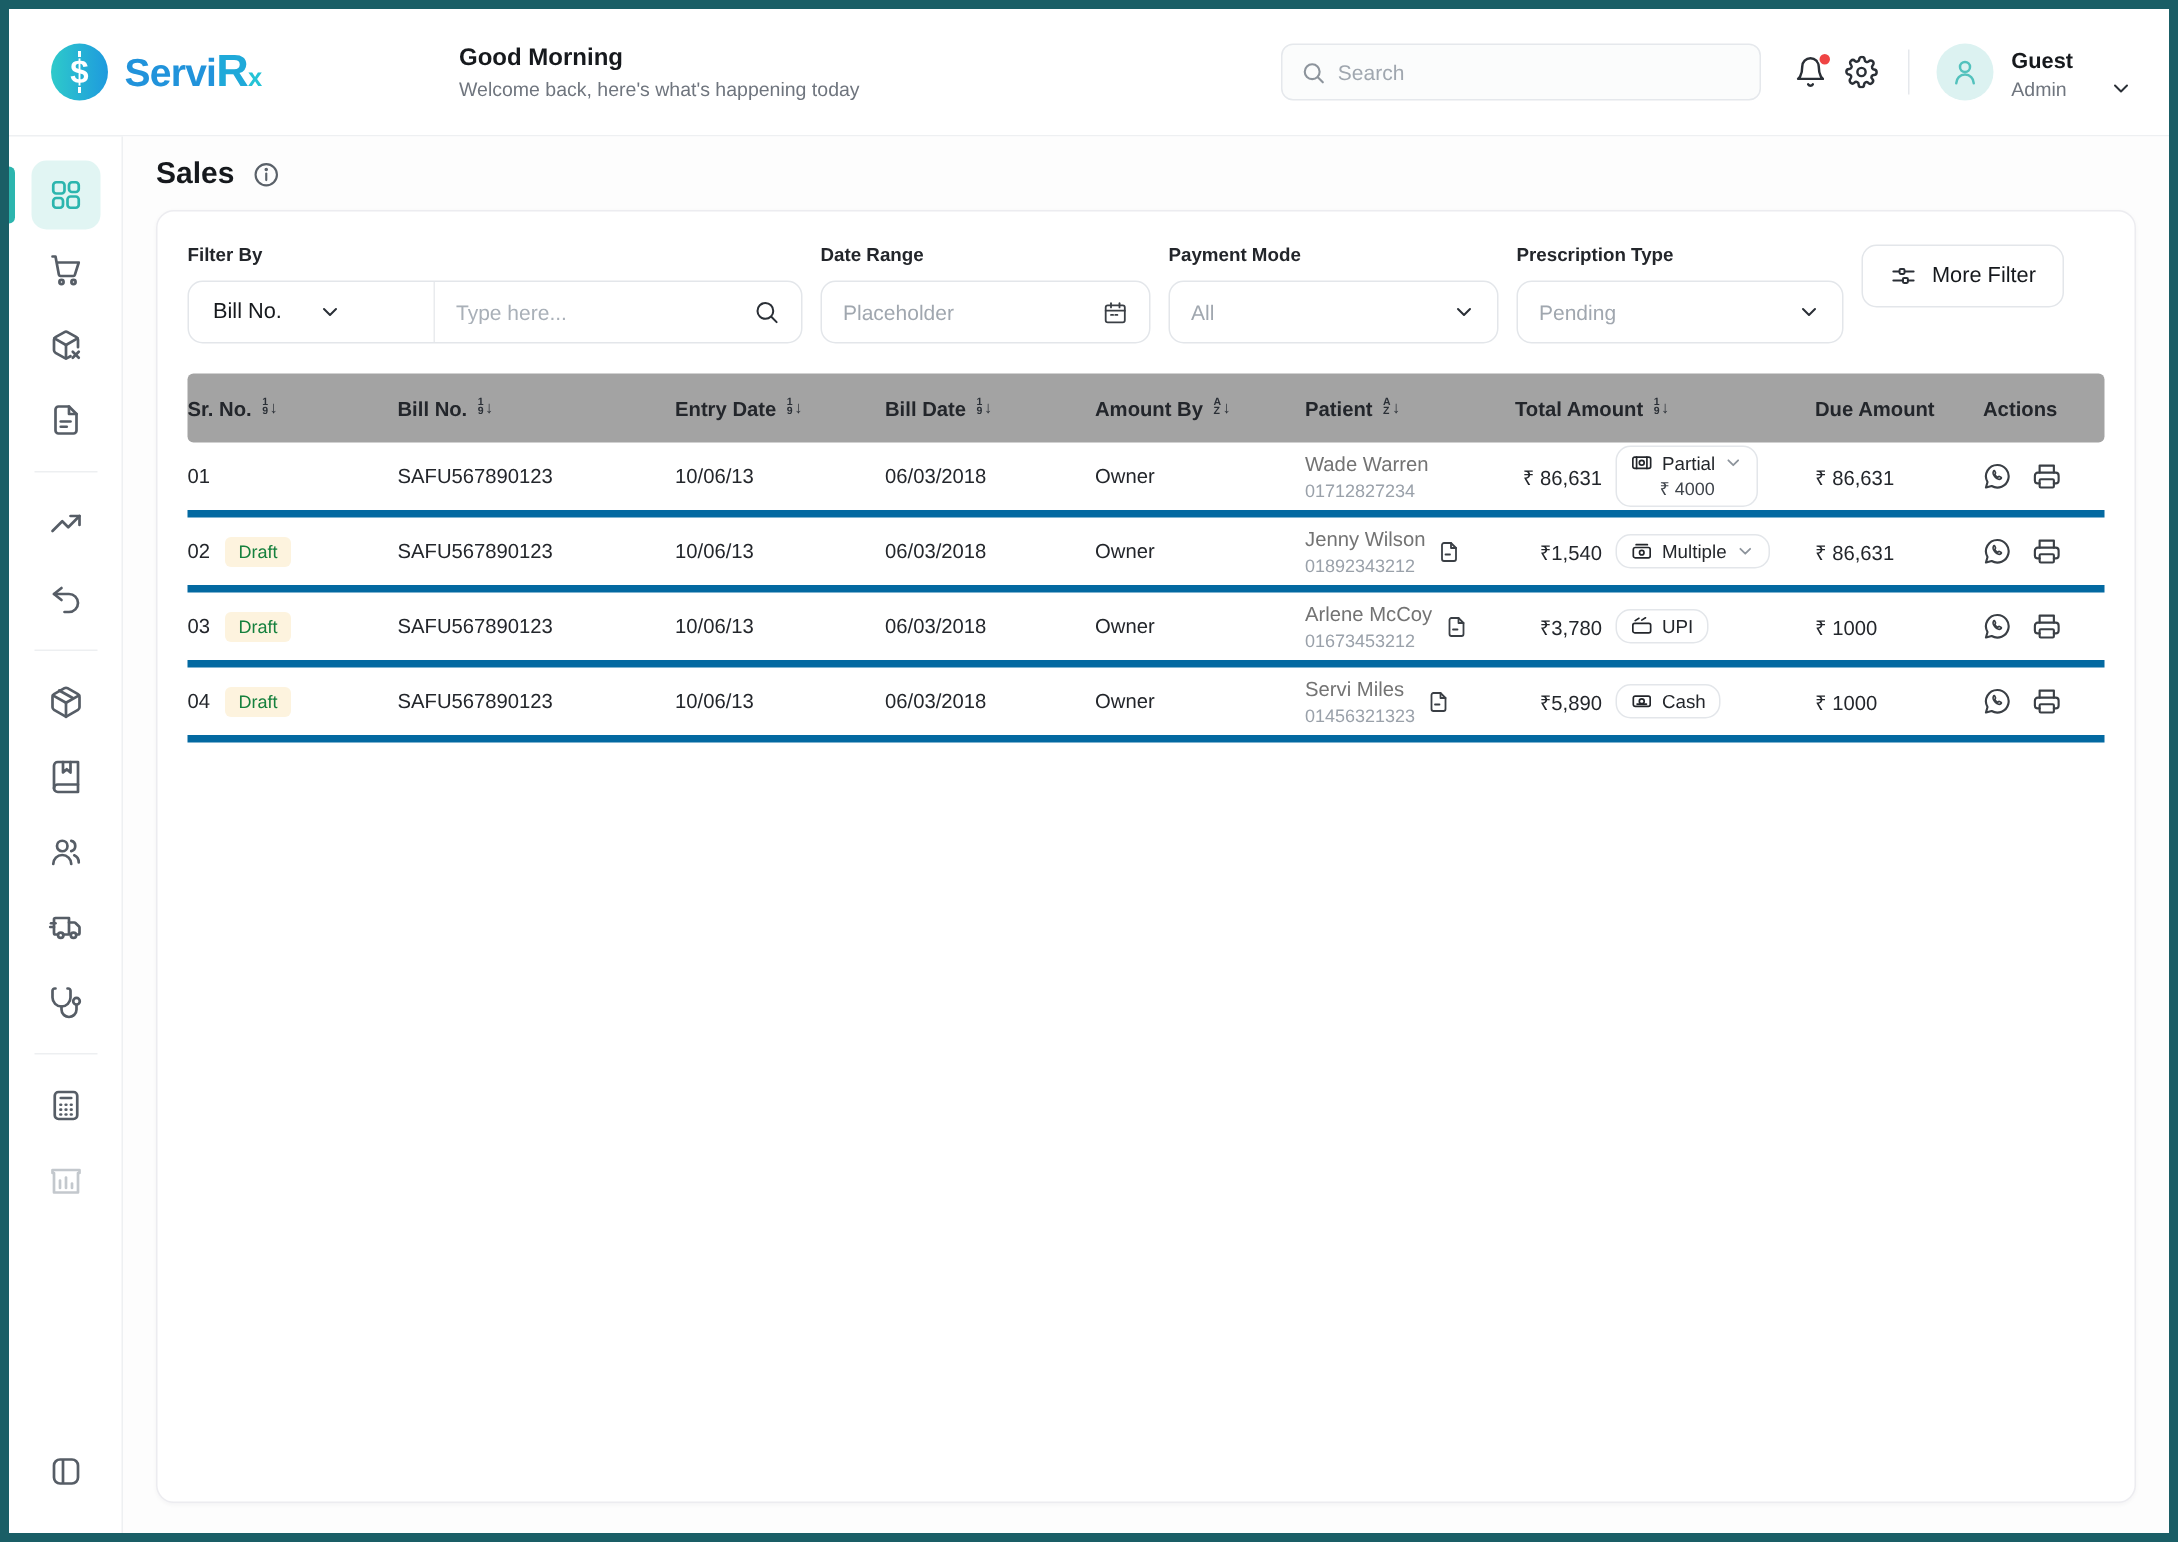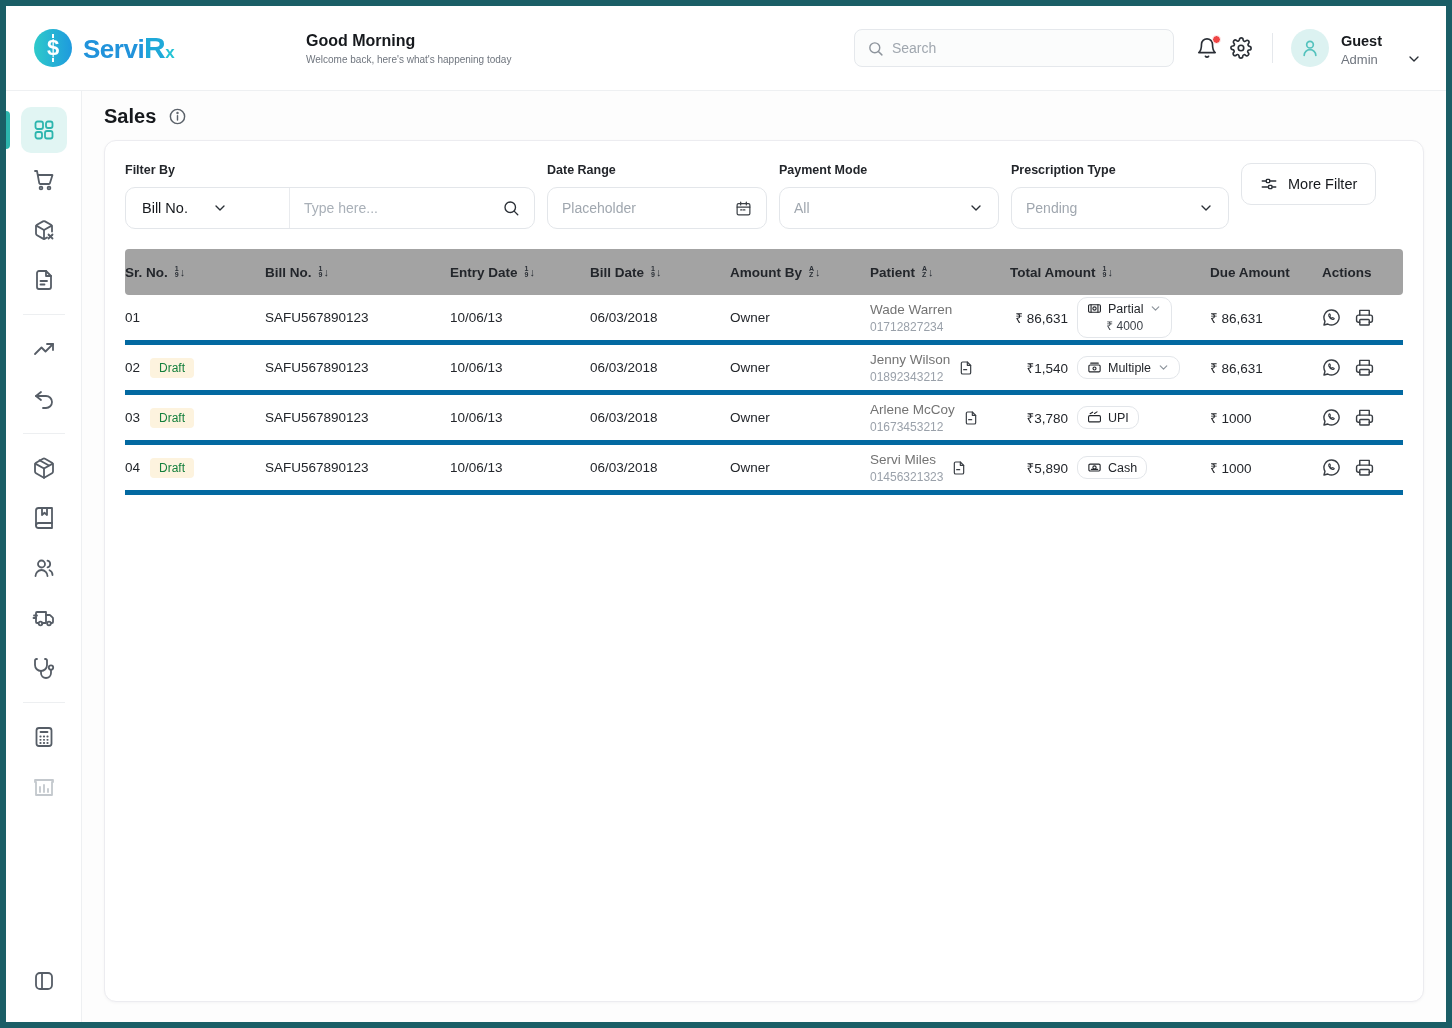--- a/index.html
+++ b/index.html
@@ -14,21 +14,21 @@
   
   .topbar { height:85px; flex:0 0 auto; display:flex; align-items:center;
     padding:0 24px 0 26px; border-bottom:1px solid #eef0f2; background:#fff; }
   .logo { display:flex; align-items:center; gap:9px; width:250px; flex:0 0 auto; }
   .brand-text { font-size:26px; font-weight:bold; letter-spacing:-0.5px; }
   .brand-text .servi { color:#2193db; }
   .brand-text .rx-r { color:#1fa9d9; font-size:30px; }
   .brand-text .rx-x { color:#25c3d6; font-size:17px; font-weight:bold; }
   .greeting { margin-left:24px; }
   .greet-title { font-size:16px; font-weight:bold; color:#16191d; margin-bottom:4px; }
-  .greet-sub { font-size:10px; color:#6f757e; }
+  .greet-sub { font-size:13px; color:#6f757e; }
   .search-box { margin-left:auto; width:320px; height:38px; background:#fbfcfc;
     border:1px solid #e5e8ec; border-radius:8px; display:flex; align-items:center;
     padding:0 12px; gap:8px; }
   .search-box input { border:none; outline:none; background:transparent; flex:1;
     font-size:14px; color:#1d2127; font-family:"Liberation Sans",sans-serif; }
   .search-box input::placeholder { color:#a0a7af; }
   .icon-btn { background:none; border:none; cursor:pointer; position:relative;
     display:flex; align-items:center; justify-content:center; padding:6px; color:#2a2f36; }
   .icon-btn.bell { margin-left:16px; }
   .icon-btn .dot { position:absolute; top:4px; right:3px; width:9px; height:9px;

